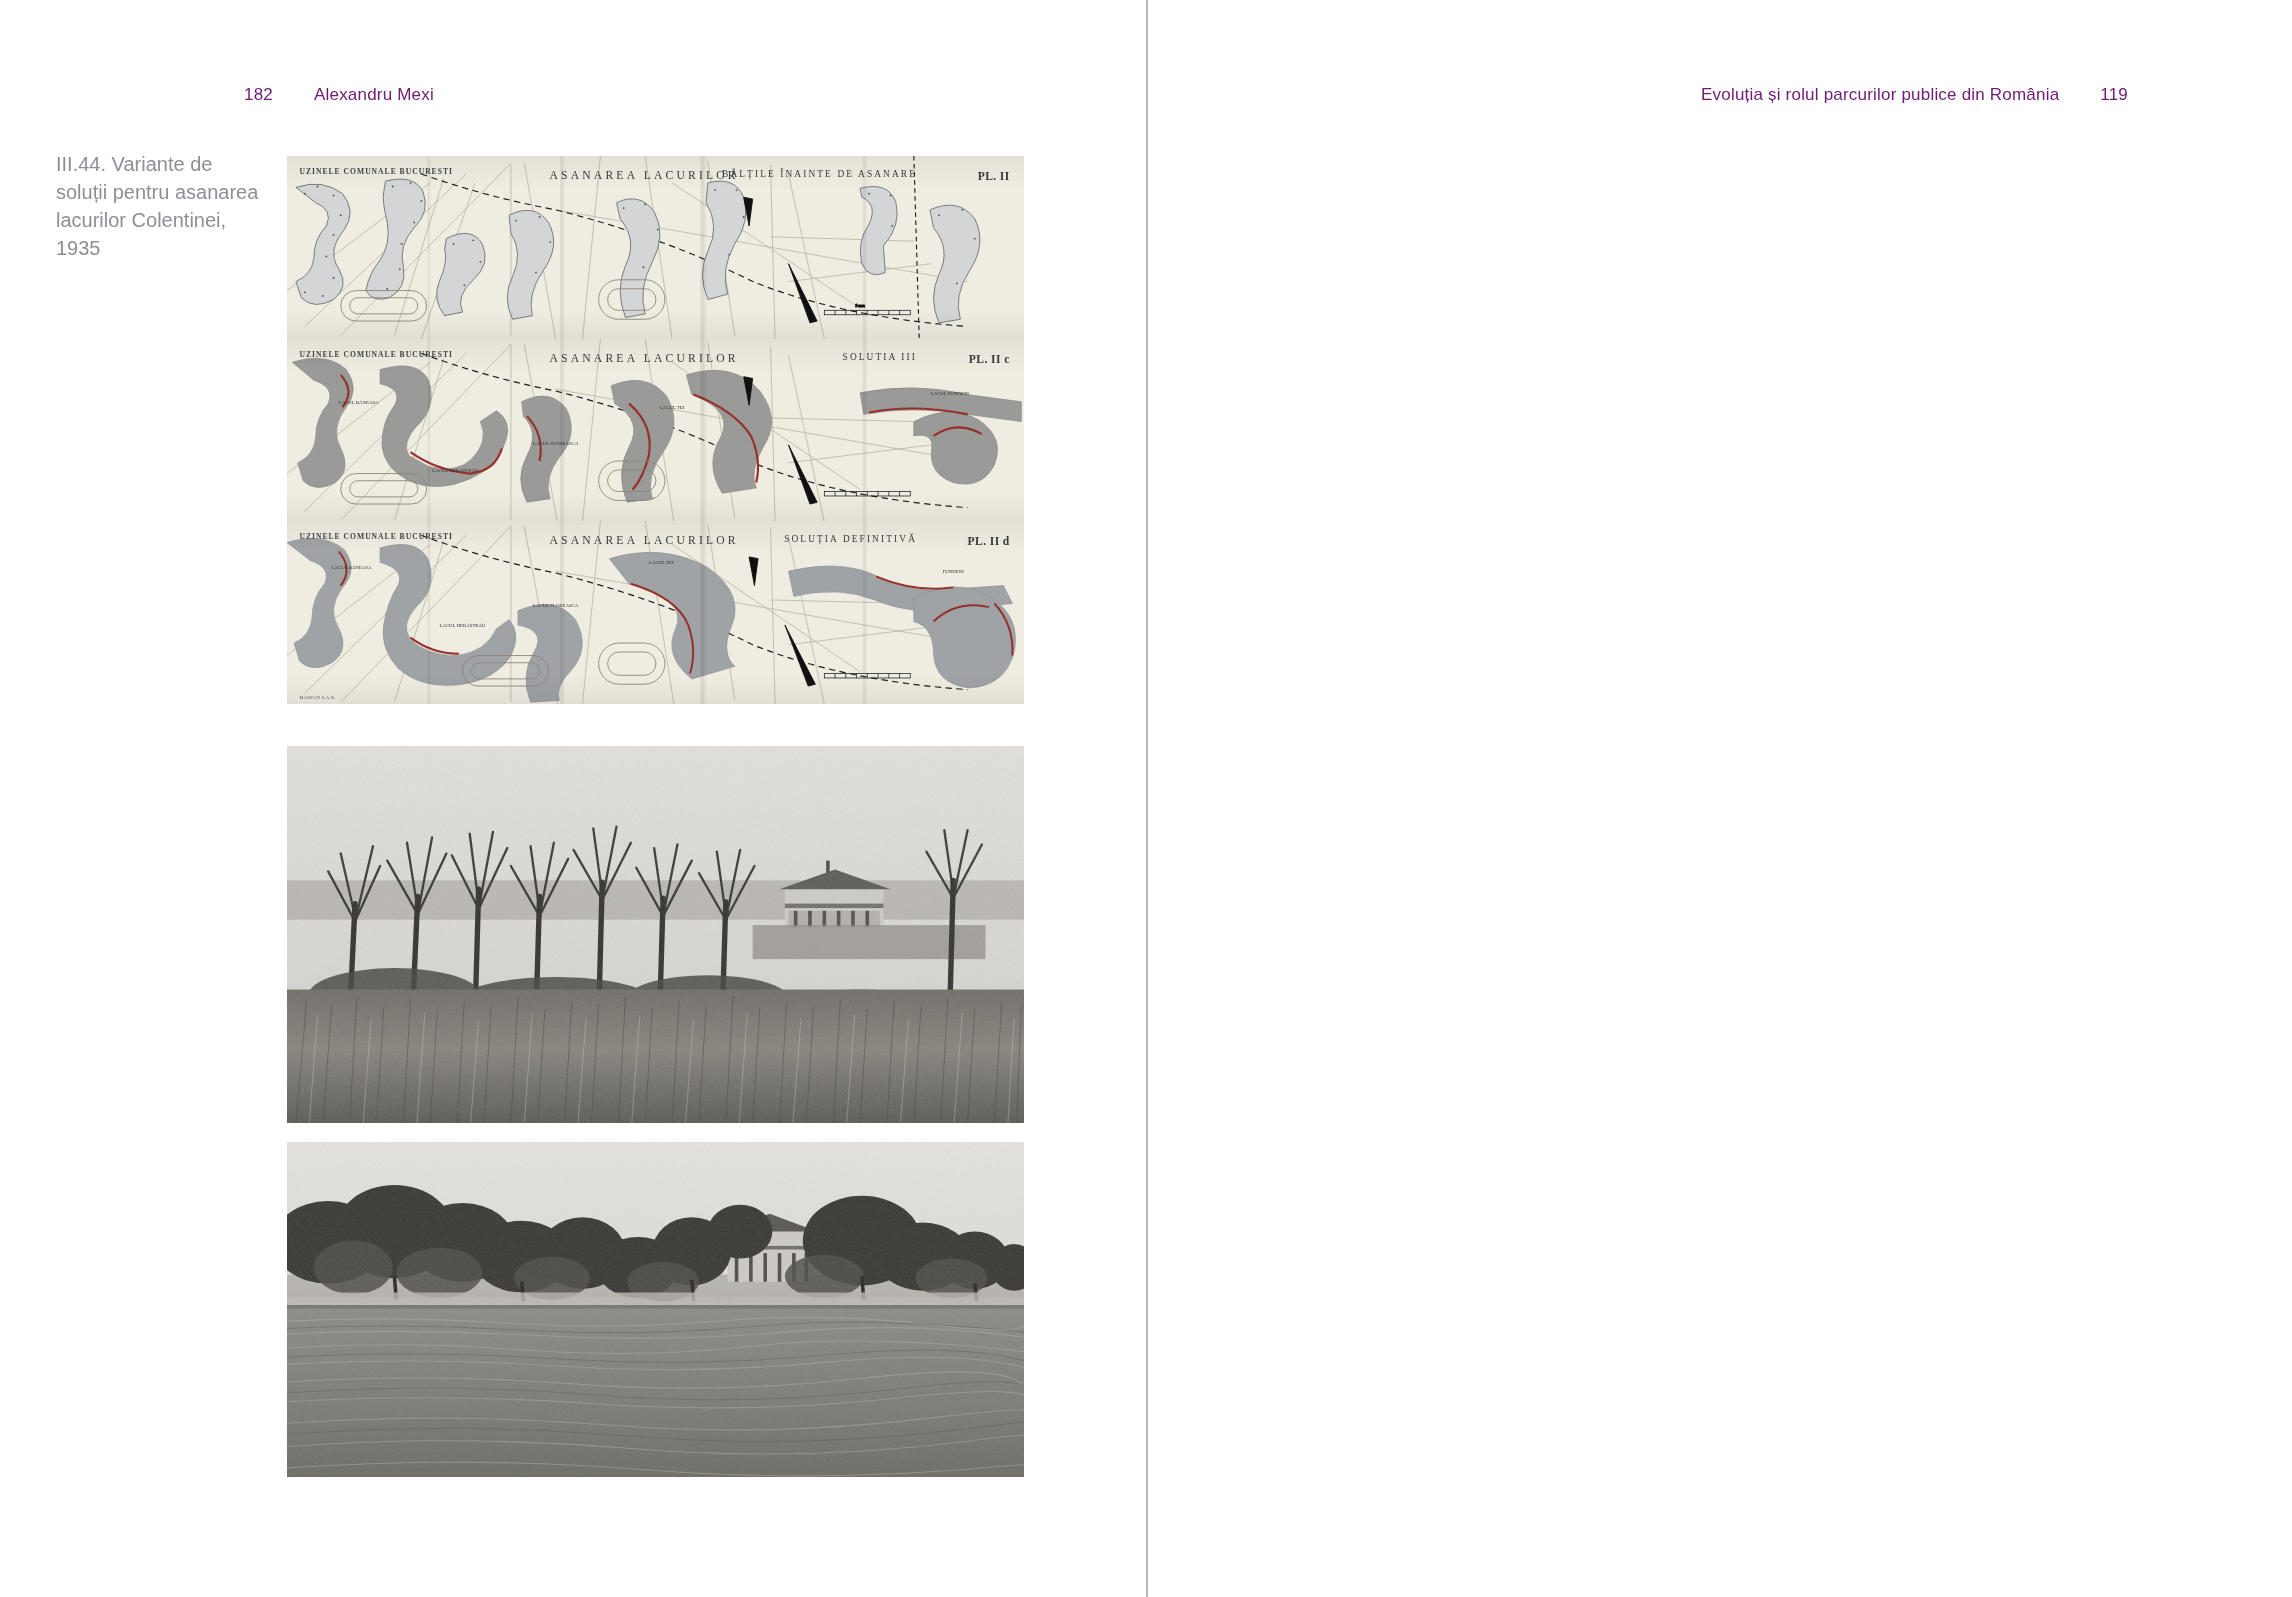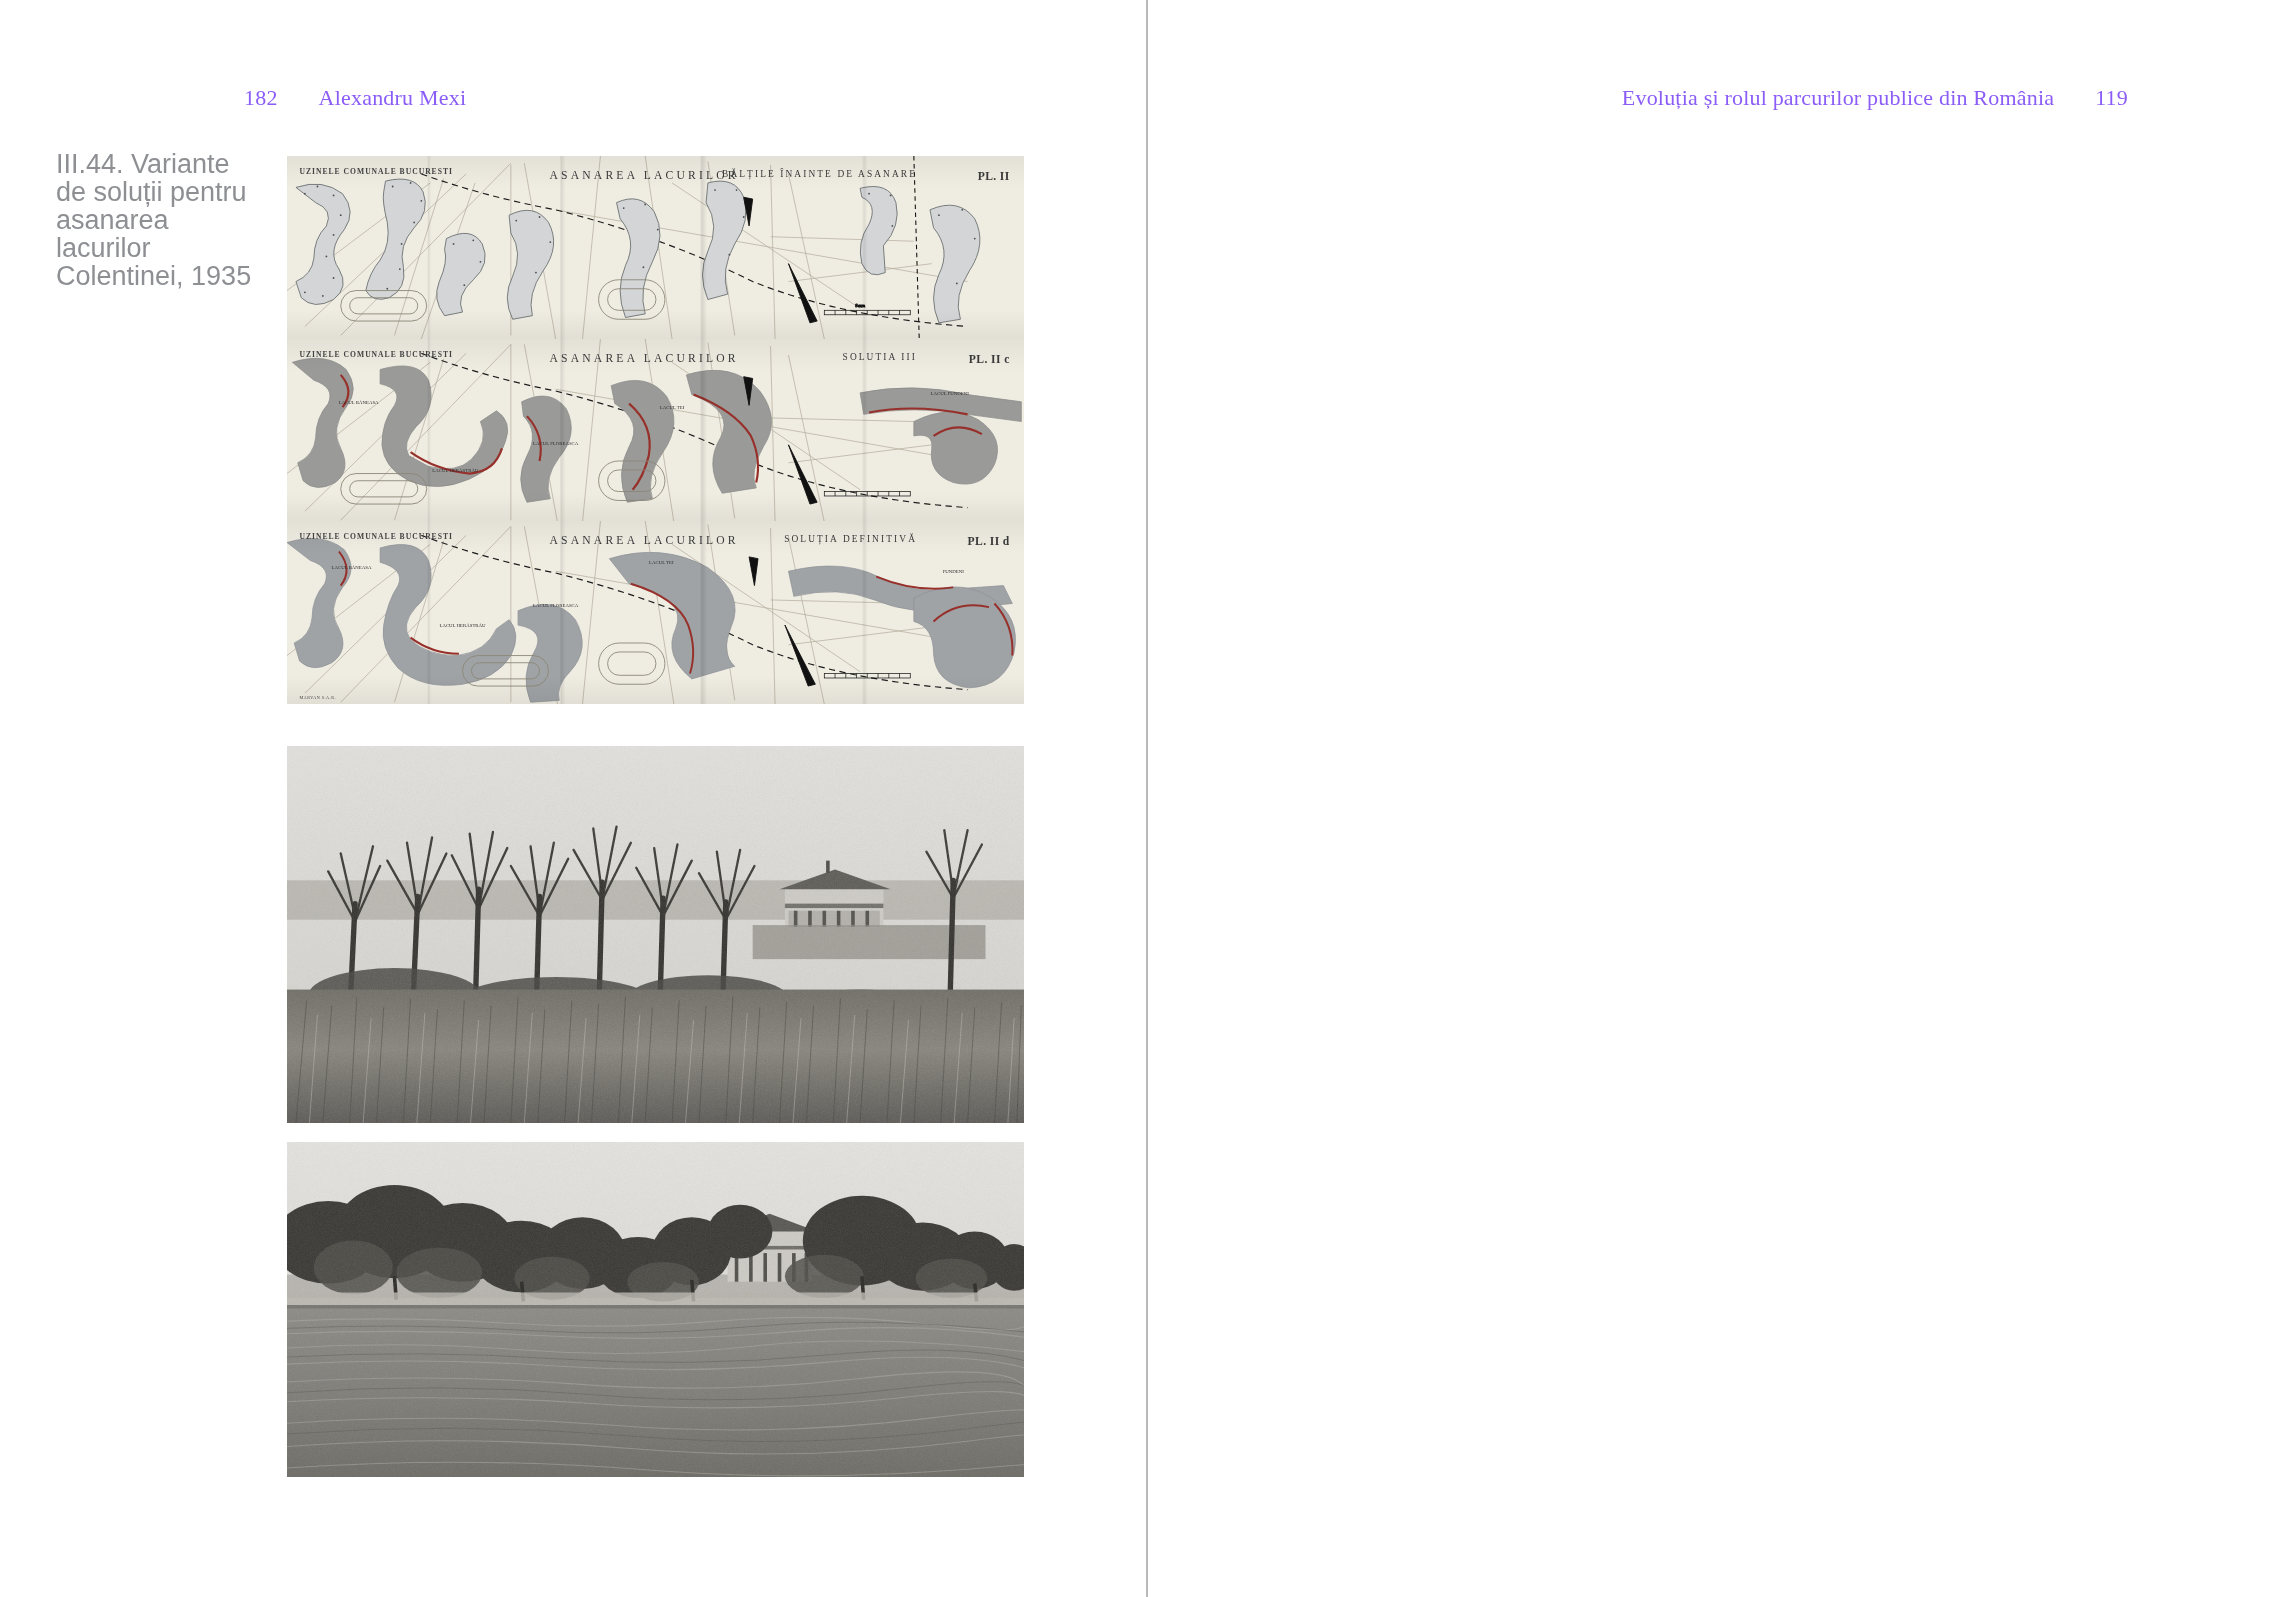--- a/index.html
+++ b/index.html
@@ -35,37 +35,36 @@
     top: 0;
     width: 1.8px;
     height: 1598px;
     background: #b9b9bb;
   }
 
   
   .runhead {
     position: absolute;
     top: 85px;
-    font-size: 22px;
-    color: #8b5cf6;
+    font-size: 17px;
+    color: #701a75;
     letter-spacing: 0.2px;
     white-space: nowrap;
-    font-family: Liberation Serif, serif;
   }
   .runhead-left { left: 244px; }
   .runhead-left .folio { margin-right: 41px; }
   .runhead-right { right: 164px; }
   .runhead-right .folio { margin-left: 41px; }
 
   
   .caption {
     position: absolute;
     left: 56px;
     width: 211px;
-    font-size: 27px;
+    font-size: 20px;
     line-height: 28px;
     color: #8d8f93;
   }
   .caption-1 { top: 150px; }
   .caption-2 { top: 758px; }
 
   
   .figure {
     position: absolute;
     overflow: hidden;

